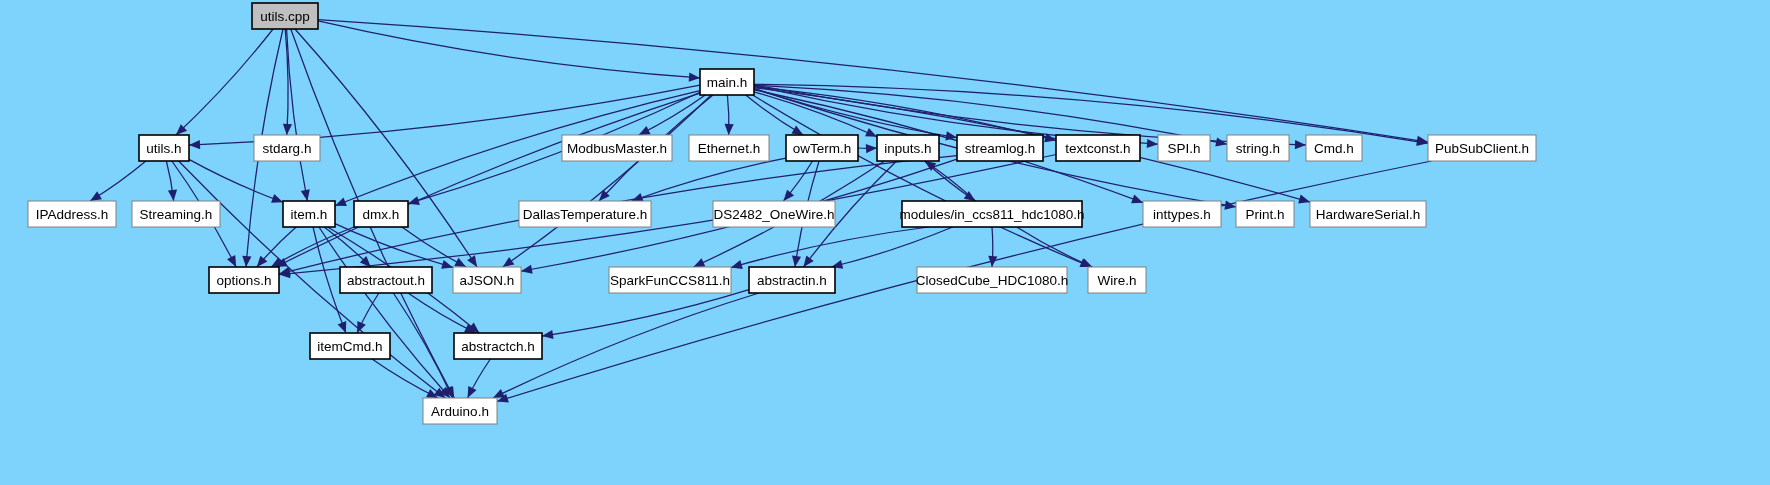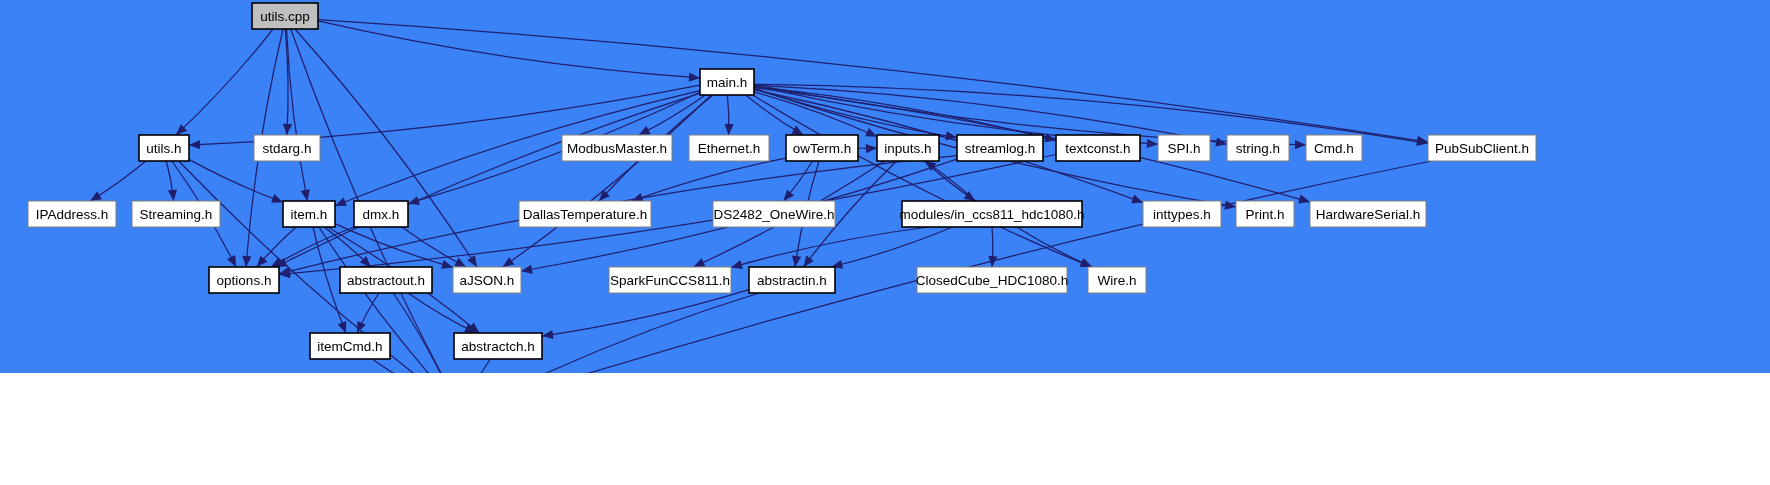--- a/index.html
+++ b/index.html
@@ -3,22 +3,22 @@
 <meta charset="utf-8">
 <style>
   html, body {
     margin: 0;
     padding: 0;
     background: #ffffff;
   }
   #graph-root {
     position: relative;
     width: 1770px;
-    height: 373px;
-    background: #3b82f6;
+    height: 485px;
+    background: #7dd3fc;
     font-family: "Liberation Sans", sans-serif;
     overflow: hidden;
   }
   svg#graph-svg {
     position: absolute;
     left: 0;
     top: 0;
     width: 1770px;
     height: 485px;
   }

